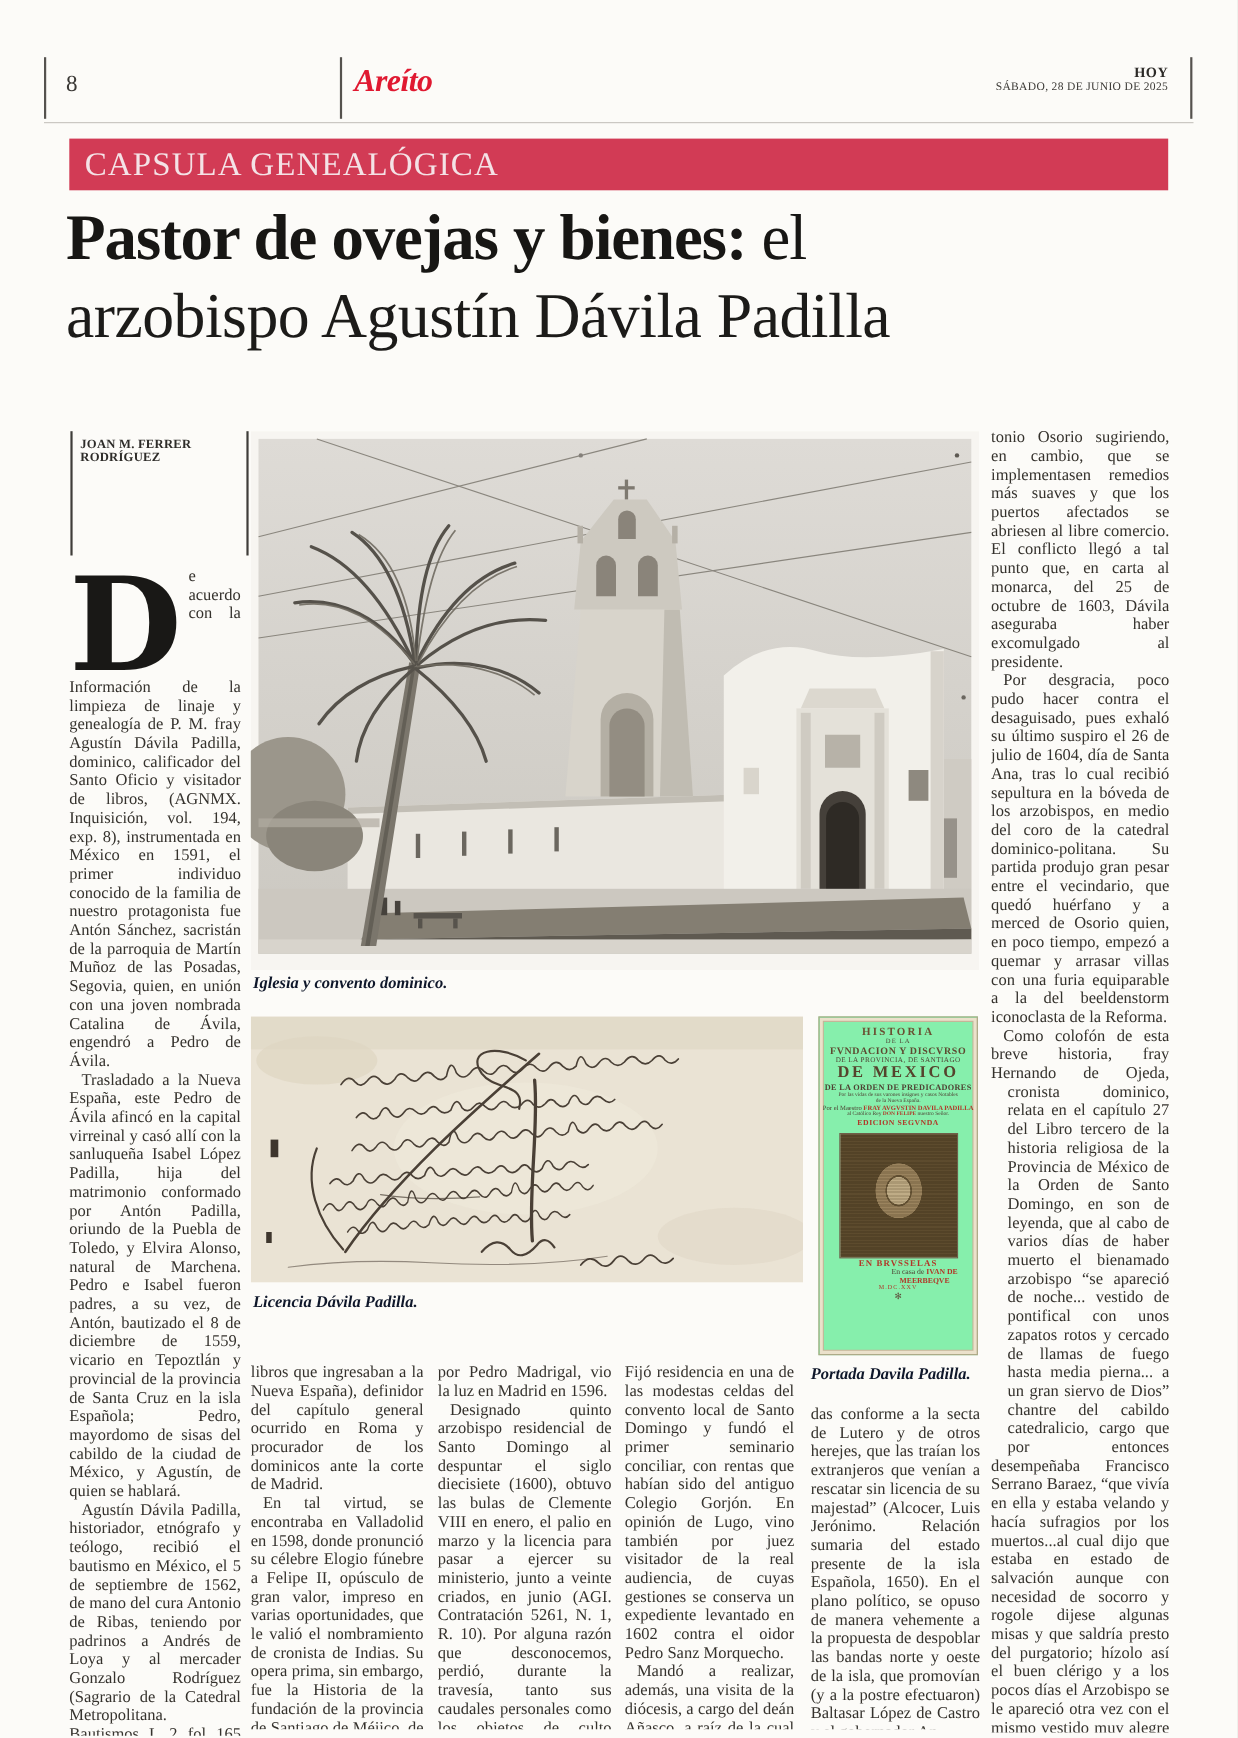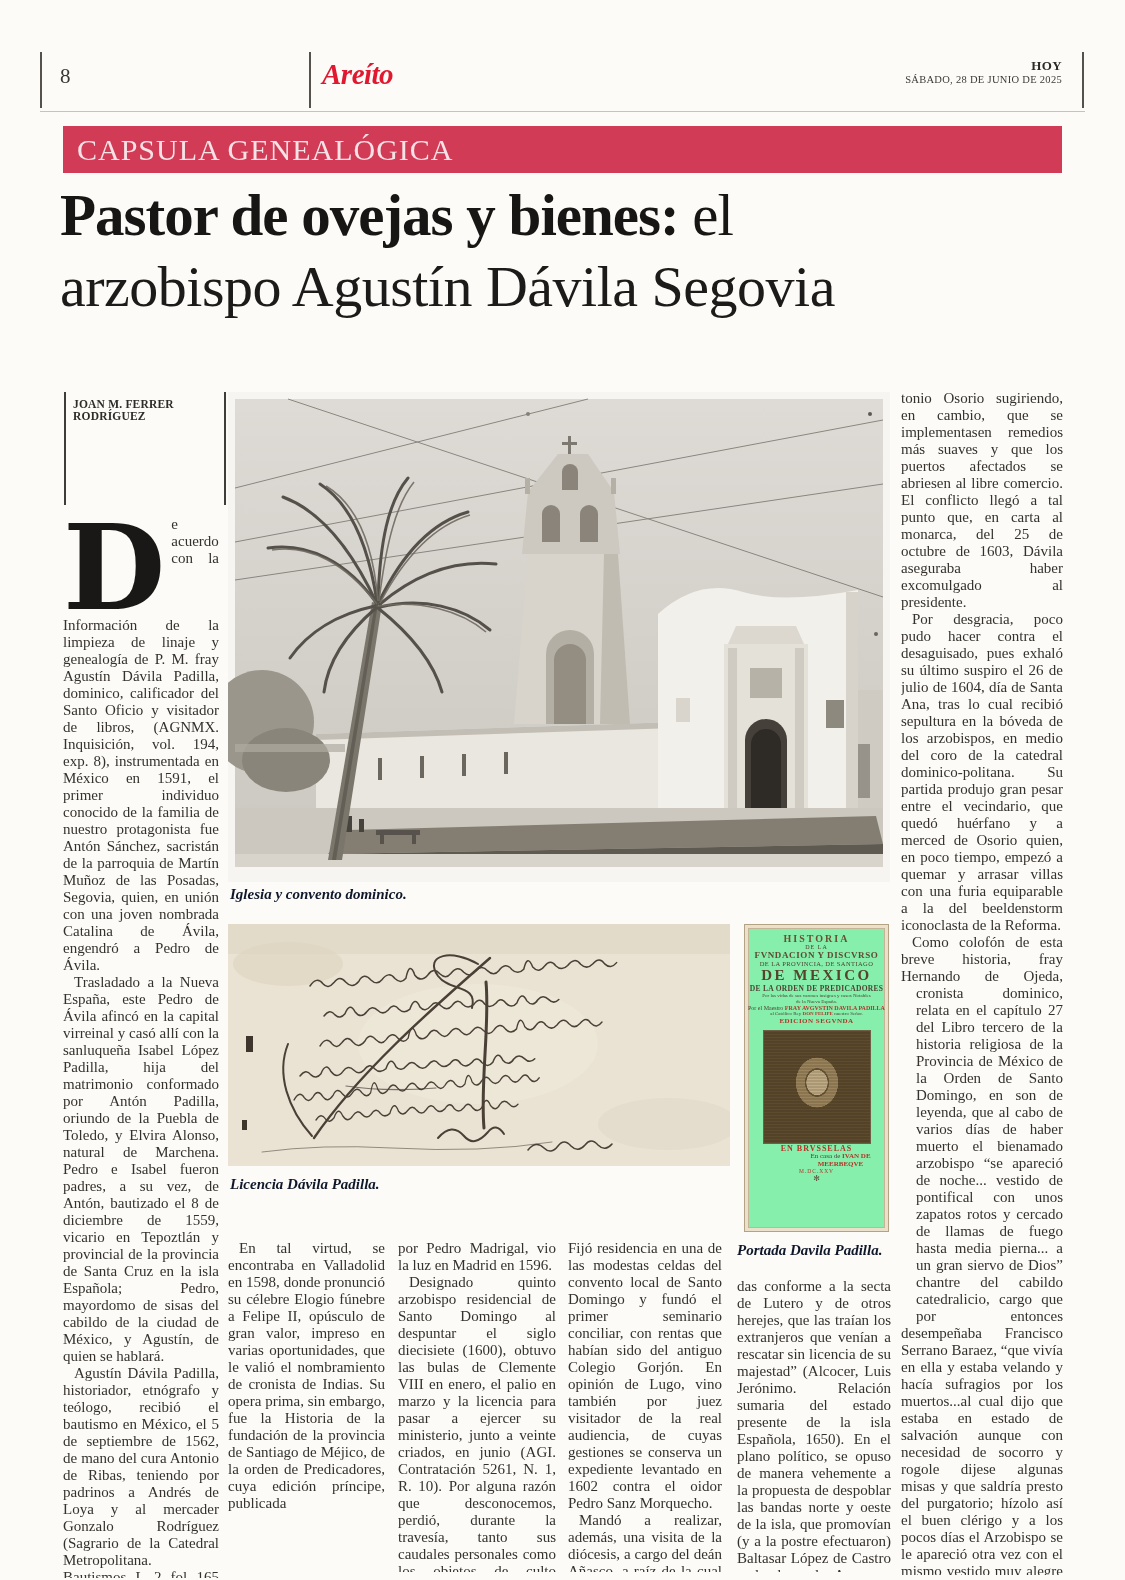--- a/index.html
+++ b/index.html
@@ -68,21 +68,21 @@
   <div class="abs" style="left:780px;top:58px;width:282px;">
     <div class="mast">HOY</div>
     <div class="dateline">SÁBADO, 28 DE JUNIO DE 2025</div>
   </div>
   <div class="vrule" style="left:1082px;top:52px;height:56px;"></div>
   <div class="hrule" style="left:40px;top:111px;width:1045px;"></div>
 
   <div class="abs kicker" style="left:63px;top:126px;width:985px;background:#d23b55;">CAPSULA GENEALÓGICA</div>
 
   <div class="abs hl1" style="left:60px;top:184px;width:1005px;"><span>Pastor de ovejas y bienes:</span><span class="lt"> el</span></div>
-  <div class="abs hl2" style="left:60px;top:256px;width:1005px;">arzobispo Agustín Dávila Segovia</div>
+  <div class="abs hl2" style="left:60px;top:256px;width:1005px;">arzobispo Agustín Dávila Padilla</div>
 
   <div class="vrule" style="left:64px;top:392px;height:113px;background:#3f3d3a;"></div>
   <div class="vrule" style="left:224px;top:392px;height:113px;background:#3f3d3a;"></div>
   <div class="abs byline" style="left:73px;top:398px;width:146px;">JOAN M. FERRER RODRÍGUEZ</div>
 
   <div class="abs bodycol" style="left:63px;top:516px;width:156px;height:1062px;">
     <p><span class="dropcap">D</span><span>e acuerdo con la Información de la limpieza de linaje y genealogía de P. M. fray Agustín Dávila Padilla, dominico, calificador del Santo Oficio y visitador de libros, (AGNMX. Inquisición, vol. 194, exp. 8), instrumentada en México en 1591, el primer individuo conocido de la familia de nuestro protagonista fue Antón Sánchez, sacristán de la parroquia de Martín Muñoz de las Posadas, Segovia, quien, en unión con una joven nombrada Catalina de Ávila, engendró a Pedro de Ávila.</span></p>
     <p class="ind">Trasladado a la Nueva España, este Pedro de Ávila afincó en la capital virreinal y casó allí con la sanluqueña Isabel López Padilla, hija del matrimonio conformado por Antón Padilla, oriundo de la Puebla de Toledo, y Elvira Alonso, natural de Marchena. Pedro e Isabel fueron padres, a su vez, de Antón, bautizado el 8 de diciembre de 1559, vicario en Tepoztlán y provincial de la provincia de Santa Cruz en la isla Española; Pedro, mayordomo de sisas del cabildo de la ciudad de México, y Agustín, de quien se hablará.</p>
     <p class="ind">Agustín Dávila Padilla, historiador, etnógrafo y teólogo, recibió el bautismo en México, el 5 de septiembre de 1562, de mano del cura Antonio de Ribas, teniendo por padrinos a Andrés de Loya y al mercader Gonzalo Rodríguez (Sagrario de la Catedral Metropolitana. Bautismos, L. 2, fol. 165 r). Bachiller en artes, tomó el hábito blanquinegro de la orden de predicadores en 1579, sirviendo como prior y catedrático en el convento de Puebla de los Ángeles. Fue, además, definidor durante el capítulo provincial celebrado en Oaxaca, calificador del Santo Oficio (encargado de la censura de los</p>
   </div>
@@ -234,20 +234,21 @@
     <div class="cv9 cv-red">EDICION SEGVNDA</div>
     <div class="engraving"></div>
     <div class="cv10 cv-red">EN BRVSSELAS</div>
     <div class="cv11" style="margin-top:-1px;margin-left:48px;"><span>En casa de </span><span class="cv-red" style="font-weight:bold;">IVAN DE MEERBEQVE</span></div>
     <div class="cv12 cv-red">M.DC.XXV</div>
     <div class="fleuron">✻</div>
   </div>
   <div class="abs caption" style="left:737px;top:1242px;">Portada Davila Padilla.</div>
 
   <div class="abs bodycol" style="left:228px;top:1240px;width:157px;height:332px;">
+    <p>libros que ingresaban a la Nueva España), definidor del capítulo general ocurrido en Roma y procurador de los dominicos ante la corte de Madrid.</p>
     <p class="ind">En tal virtud, se encontraba en Valladolid en 1598, donde pronunció su célebre Elogio fúnebre a Felipe II, opúsculo de gran valor, impreso en varias oportunidades, que le valió el nombramiento de cronista de Indias. Su opera prima, sin embargo, fue la Historia de la fundación de la provincia de Santiago de Méjico, de la orden de Predicadores, cuya edición príncipe, publicada</p>
   </div>
   <div class="abs bodycol" style="left:398px;top:1240px;width:158px;height:332px;">
     <p>por Pedro Madrigal, vio la luz en Madrid en 1596.</p>
     <p class="ind">Designado quinto arzobispo residencial de Santo Domingo al despuntar el siglo diecisiete (1600), obtuvo las bulas de Clemente VIII en enero, el palio en marzo y la licencia para pasar a ejercer su ministerio, junto a veinte criados, en junio (AGI. Contratación 5261, N. 1, R. 10). Por alguna razón que desconocemos, perdió, durante la travesía, tanto sus caudales personales como los objetos de culto divino que traía para la iglesia, razón por la cual pidió a la corona, en 1603, una ayuda de costa.</p>
   </div>
   <div class="abs bodycol" style="left:568px;top:1240px;width:154px;height:332px;">
     <p>Fijó residencia en una de las modestas celdas del convento local de Santo Domingo y fundó el primer seminario conciliar, con rentas que habían sido del antiguo Colegio Gorjón. En opinión de Lugo, vino también por juez visitador de la real audiencia, de cuyas gestiones se conserva un expediente levantado en 1602 contra el oidor Pedro Sanz Morquecho.</p>
     <p class="ind">Mandó a realizar, además, una visita de la diócesis, a cargo del deán Añasco, a raíz de la cual se confiscaron y quemaron alrededor de 300 “biblias en romance glosa-</p>
   </div>

